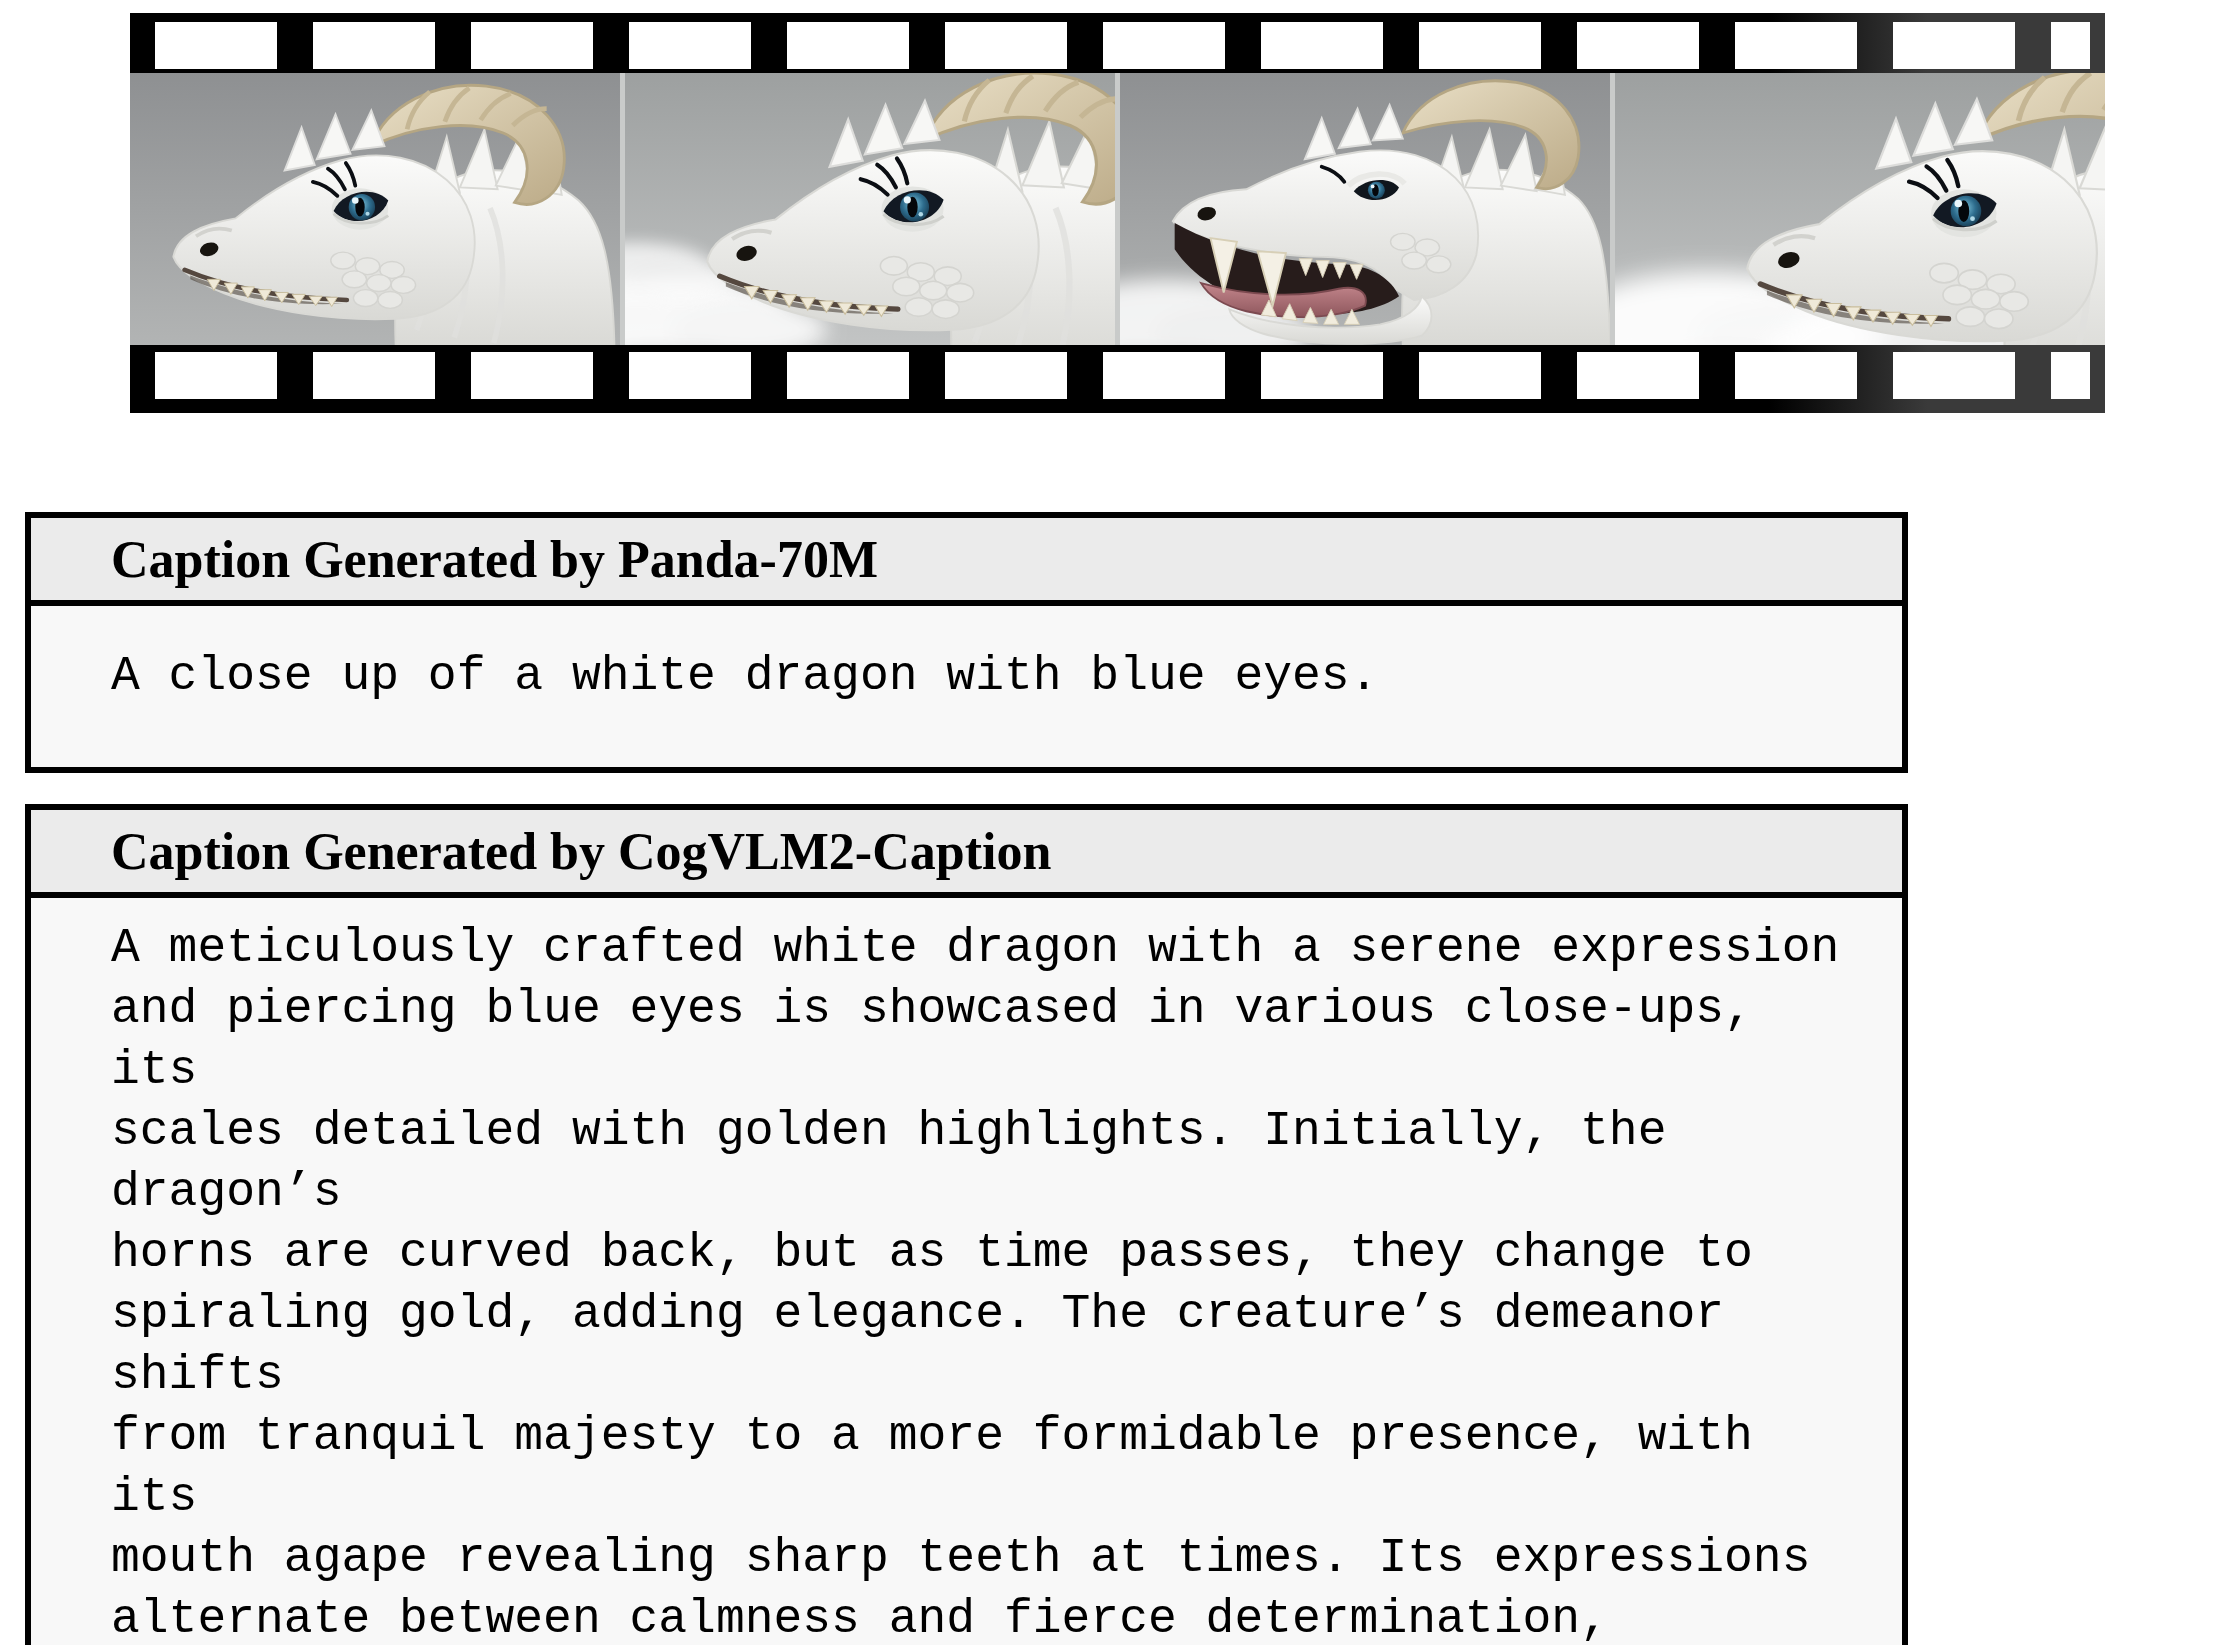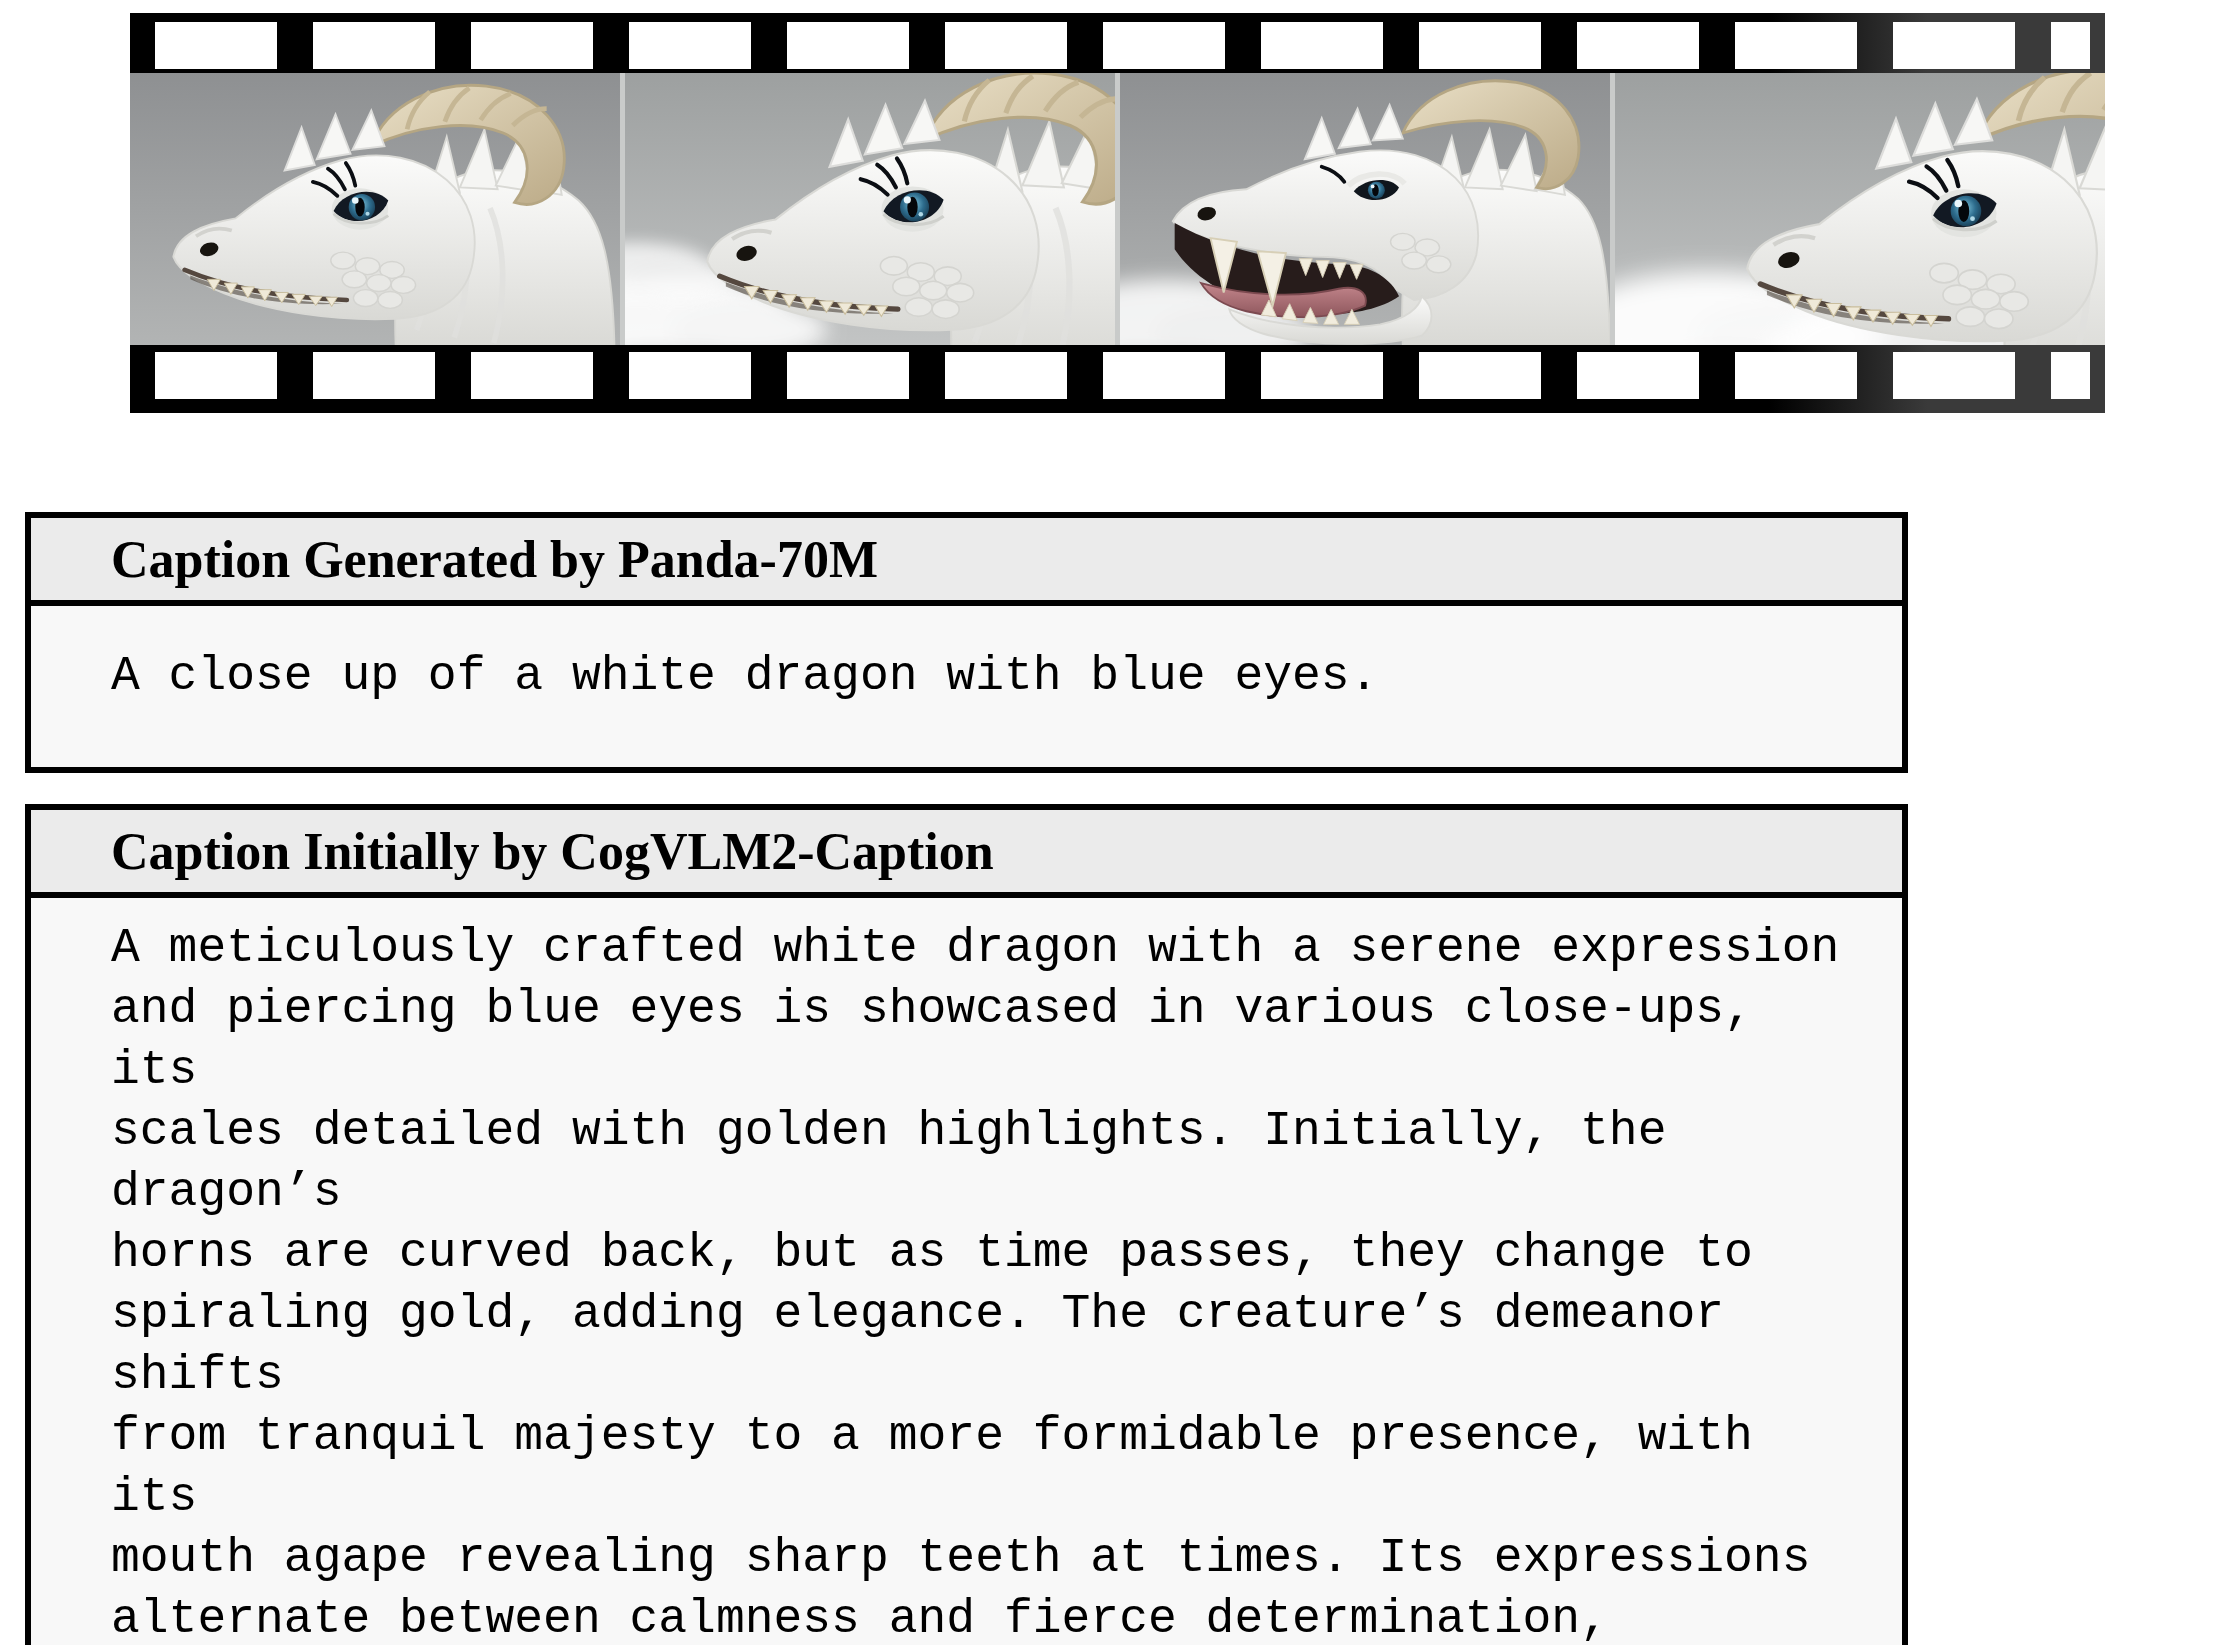--- a/index.html
+++ b/index.html
@@ -218,21 +218,21 @@
 
   <div class="cbox cbox-panda">
     <div class="cbox-header">
       <span>Caption Generated by Panda-70M</span>
     </div>
     <div class="cbox-body">A close up of a white dragon with blue eyes.</div>
   </div>
 
   <div class="cbox cbox-cog">
     <div class="cbox-header">
-      <span>Caption Initially by CogVLM2-Caption</span>
+      <span>Caption Generated by CogVLM2-Caption</span>
     </div>
     <div class="cbox-body">A meticulously crafted white dragon with a serene expression
 and piercing blue eyes is showcased in various close-ups, its
 scales detailed with golden highlights. Initially, the dragon’s
 horns are curved back, but as time passes, they change to
 spiraling gold, adding elegance. The creature’s demeanor shifts
 from tranquil majesty to a more formidable presence, with its
 mouth agape revealing sharp teeth at times. Its expressions
 alternate between calmness and fierce determination,
 maintaining an air of mythical serenity throughout. The

